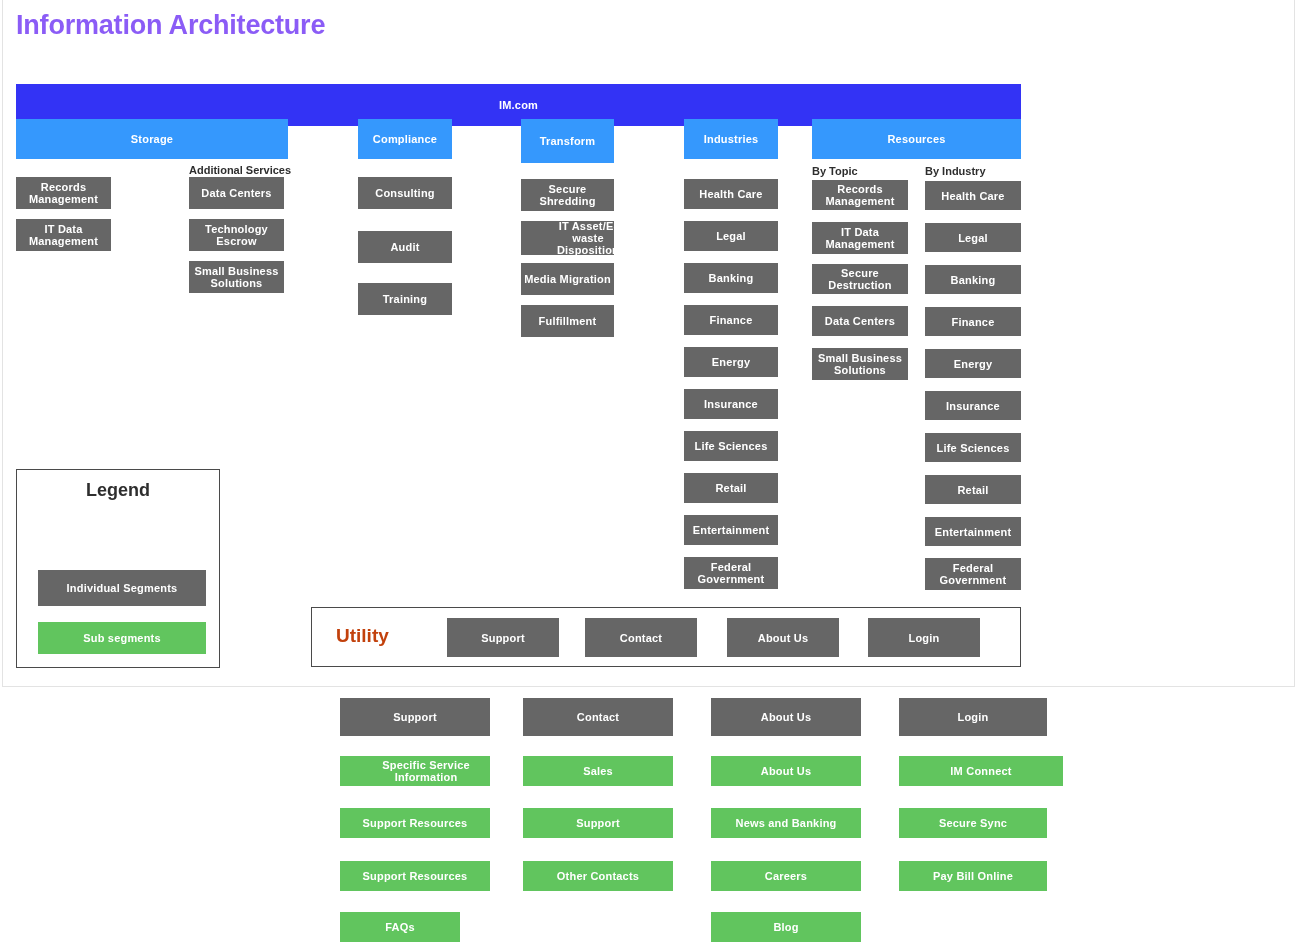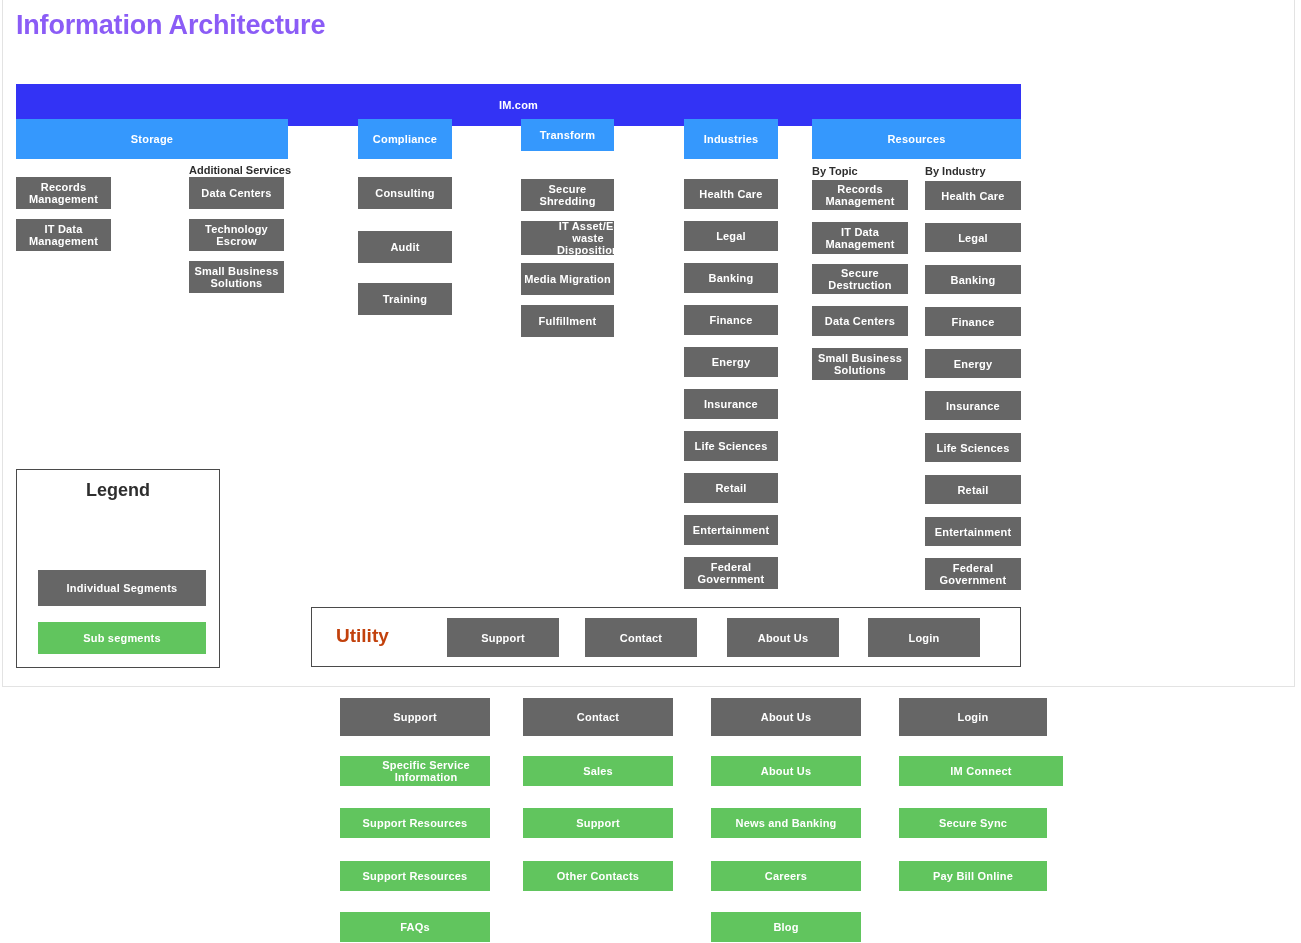--- a/index.html
+++ b/index.html
@@ -111,21 +111,21 @@
   <div class="grouplabel" style="left:189px; top:164px; width:95px; text-align:center;">Additional Services</div>
   <div class="node gray" style="left:189px; top:177px; width:95px; height:32px;">Data Centers</div>
   <div class="node gray" style="left:189px; top:219px; width:95px; height:32px;">Technology Escrow</div>
   <div class="node gray" style="left:189px; top:261px; width:95px; height:32px;">Small Business Solutions</div>
 
   <div class="node blue" style="left:358px; top:113px; width:94px; height:40px;">Compliance</div>
   <div class="node gray" style="left:358px; top:177px; width:94px; height:32px;">Consulting</div>
   <div class="node gray" style="left:358px; top:231px; width:94px; height:32px;">Audit</div>
   <div class="node gray" style="left:358px; top:283px; width:94px; height:32px;">Training</div>
 
-  <div class="node blue" style="left:521px; top:113px; width:93px; height:32px;">Transform</div>
+  <div class="node blue" style="left:521px; top:113px; width:93px; height:44px;">Transform</div>
   <div class="node gray" style="left:521px; top:179px; width:93px; height:32px;">Secure Shredding</div>
   <div class="node gray" style="left:521px; top:221px; width:93px; height:34px;padding-left:44px;">IT Asset/E-waste Disposition</div>
   <div class="node gray" style="left:521px; top:263px; width:93px; height:32px;">Media Migration</div>
   <div class="node gray" style="left:521px; top:305px; width:93px; height:32px;">Fulfillment</div>
 
   <div class="node blue" style="left:684px; top:113px; width:94px; height:40px;">Industries</div>
   <div class="node gray" style="left:684px; top:179px; width:94px; height:30px;">Health Care</div>
   <div class="node gray" style="left:684px; top:221px; width:94px; height:30px;">Legal</div>
   <div class="node gray" style="left:684px; top:263px; width:94px; height:30px;">Banking</div>
   <div class="node gray" style="left:684px; top:305px; width:94px; height:30px;">Finance</div>
@@ -168,21 +168,21 @@
   </div>
   <div class="node gray" style="left:447px; top:618px; width:112px; height:39px;">Support</div>
   <div class="node gray" style="left:585px; top:618px; width:112px; height:39px;">Contact</div>
   <div class="node gray" style="left:727px; top:618px; width:112px; height:39px;">About Us</div>
   <div class="node gray" style="left:868px; top:618px; width:112px; height:39px;">Login</div>
 
   <div class="node gray" style="left:340px; top:698px; width:150px; height:38px;">Support</div>
   <div class="node green" style="left:340px; top:756px; width:150px; height:30px;padding-left:25px;">Specific Service Information</div>
   <div class="node green" style="left:340px; top:808px; width:150px; height:30px;">Support Resources</div>
   <div class="node green" style="left:340px; top:861px; width:150px; height:30px;">Support Resources</div>
-  <div class="node green" style="left:340px; top:912px; width:150px; height:30px;">FAQs</div>
+  <div class="node green" style="left:340px; top:912px; width:120px; height:30px;">FAQs</div>
 
   <div class="node gray" style="left:523px; top:698px; width:150px; height:38px;">Contact</div>
   <div class="node green" style="left:523px; top:756px; width:150px; height:30px;">Sales</div>
   <div class="node green" style="left:523px; top:808px; width:150px; height:30px;">Support</div>
   <div class="node green" style="left:523px; top:861px; width:150px; height:30px;">Other Contacts</div>
 
   <div class="node gray" style="left:711px; top:698px; width:150px; height:38px;">About Us</div>
   <div class="node green" style="left:711px; top:756px; width:150px; height:30px;">About Us</div>
   <div class="node green" style="left:711px; top:808px; width:150px; height:30px;">News and Banking</div>
   <div class="node green" style="left:711px; top:861px; width:150px; height:30px;">Careers</div>

